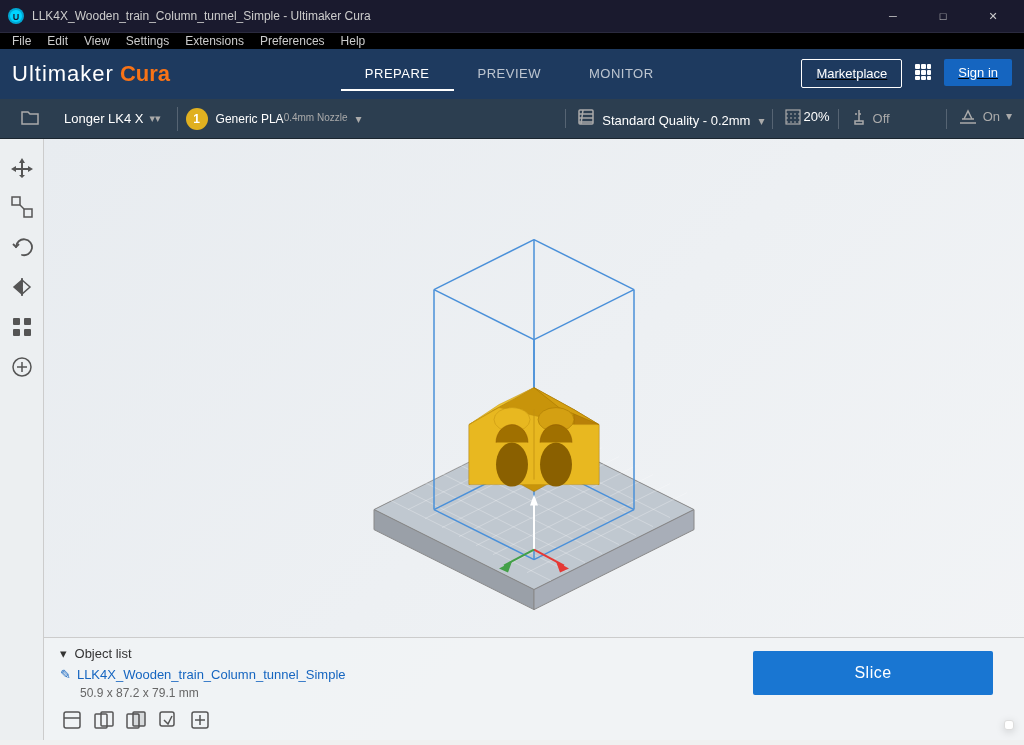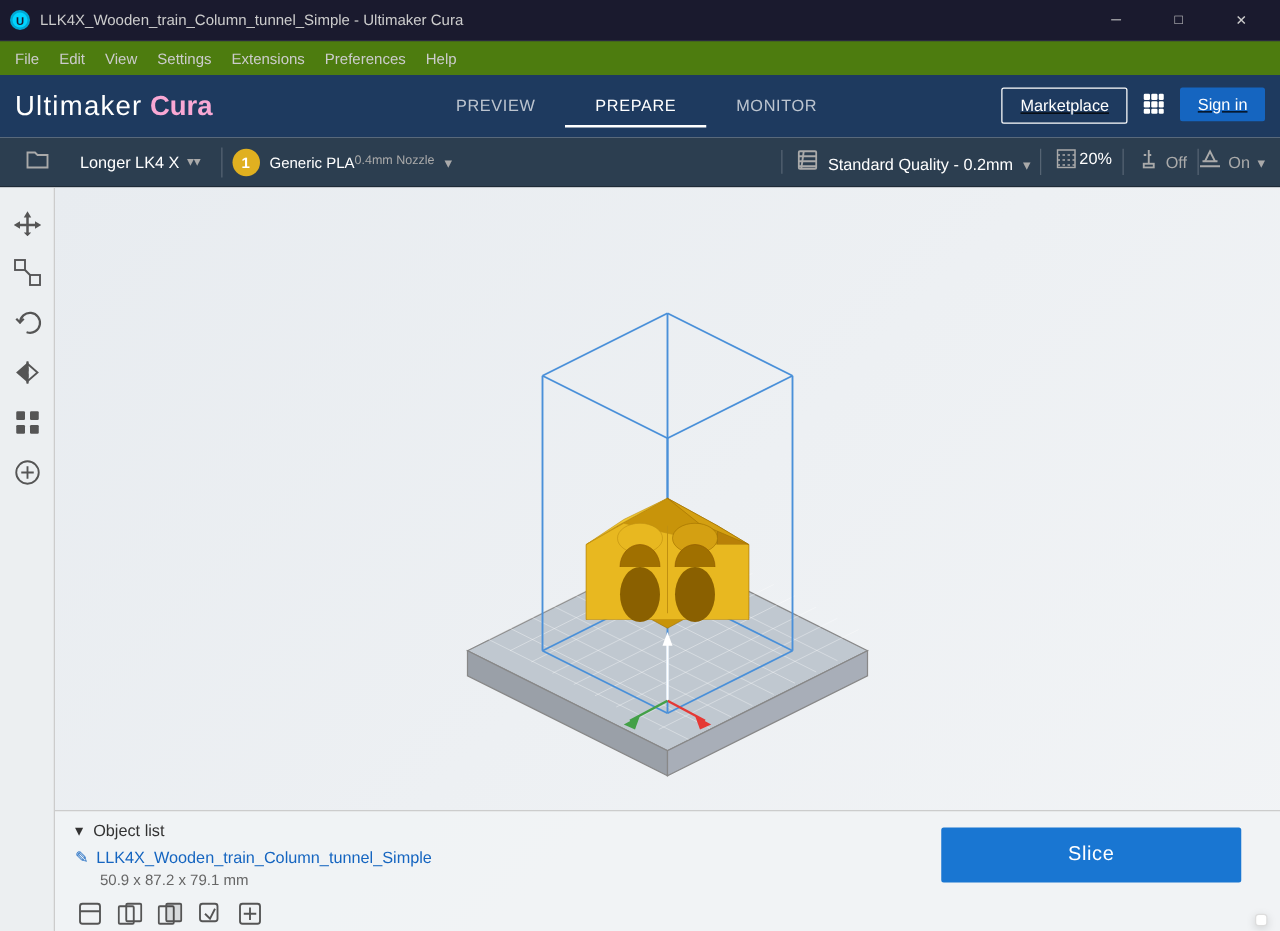--- a/index.html
+++ b/index.html
@@ -34,22 +34,22 @@
       display: flex; gap: 4px;
     }
     #titlebar .win-btn {
       width: 46px; height: 32px;
       display: flex; align-items: center; justify-content: center;
       color: #ccc; font-size: 11px; cursor: pointer;
     }
 
     
     #menubar {
-      background: #4d7c0f;
-      height: 28px;
+      background: #000000;
+      height: 17px;
       display: flex;
       align-items: center;
       padding: 0 4px;
       border-top: 1px solid #2a2a3e;
     }
     #menubar .menu-item {
       color: #ccc;
       font-size: 12px;
       padding: 2px 8px;
       cursor: pointer;
@@ -68,21 +68,21 @@
       display: flex; align-items: center; gap: 6px;
       margin-right: 47px;
     }
     #header .logo-ultimaker {
       color: white;
       font-size: 22px;
       font-weight: 300;
       letter-spacing: 1px;
     }
     #header .logo-cura {
-      color: #f9a8d4;
+      color: #f97316;
       font-size: 22px;
       font-weight: 700;
       text-align: center;
     }
     #header .nav-tabs {
       display: flex; gap: 0; flex: 1; justify-content: center;
     }
     #header .nav-tab {
       padding: 8px 24px;
       font-size: 13px;
@@ -183,22 +183,24 @@
       border-left: 1px solid rgba(255,255,255,0.2);
       padding-left: 12px;
     }
     #toolbar2 .infill-pct { color: white; font-size: 13px; }
     #toolbar2 .support-section {
       display: flex; align-items: center; gap: 6px;
       border-left: 1px solid rgba(255,255,255,0.2);
       padding-left: 12px;
     }
     #toolbar2 .adhesion-section {
-      display: flex; align-items: center; gap: 6px;
+      display: flex; align-items: flex-start; gap: 6px;
       border-left: 1px solid rgba(255,255,255,0.2);
+      padding-left: 12px;
+      margin-left: 48px;
     }
     #toolbar2 .section-label { color: #aaa; font-size: 13px; }
     #toolbar2 .dropdown-arrow { color: #aaa; font-size: 12px; cursor: pointer; }
 
     
     #main {
       display: flex;
       height: calc(745px - 32px - 22px - 50px - 40px);
       background: #e8eaed;
     }
@@ -330,22 +332,22 @@
   <span class="menu-item">Preferences</span>
   <span class="menu-item">Help</span>
 </div>
 
 <div id="header">
   <div class="logo">
     <span class="logo-ultimaker">Ultimaker</span>
     <span class="logo-cura">Cura</span>
   </div>
   <div class="nav-tabs">
+    <div class="nav-tab active">PREPARE</div>
     <div class="nav-tab">PREVIEW</div>
-    <div class="nav-tab active">PREPARE</div>
     <div class="nav-tab">MONITOR</div>
   </div>
   <div class="header-actions">
     <button class="marketplace-btn">Marketplace</button>
     <span class="grid-icon">
       <svg width="18" height="18" viewBox="0 0 18 18" fill="white">
         <rect x="1" y="1" width="5" height="5" rx="1"></rect>
           <rect x="7" y="1" width="5" height="5" rx="1"></rect>
           <rect x="13" y="1" width="4" height="5" rx="1"></rect>
         <rect x="1" y="7" width="5" height="5" rx="1"></rect>

